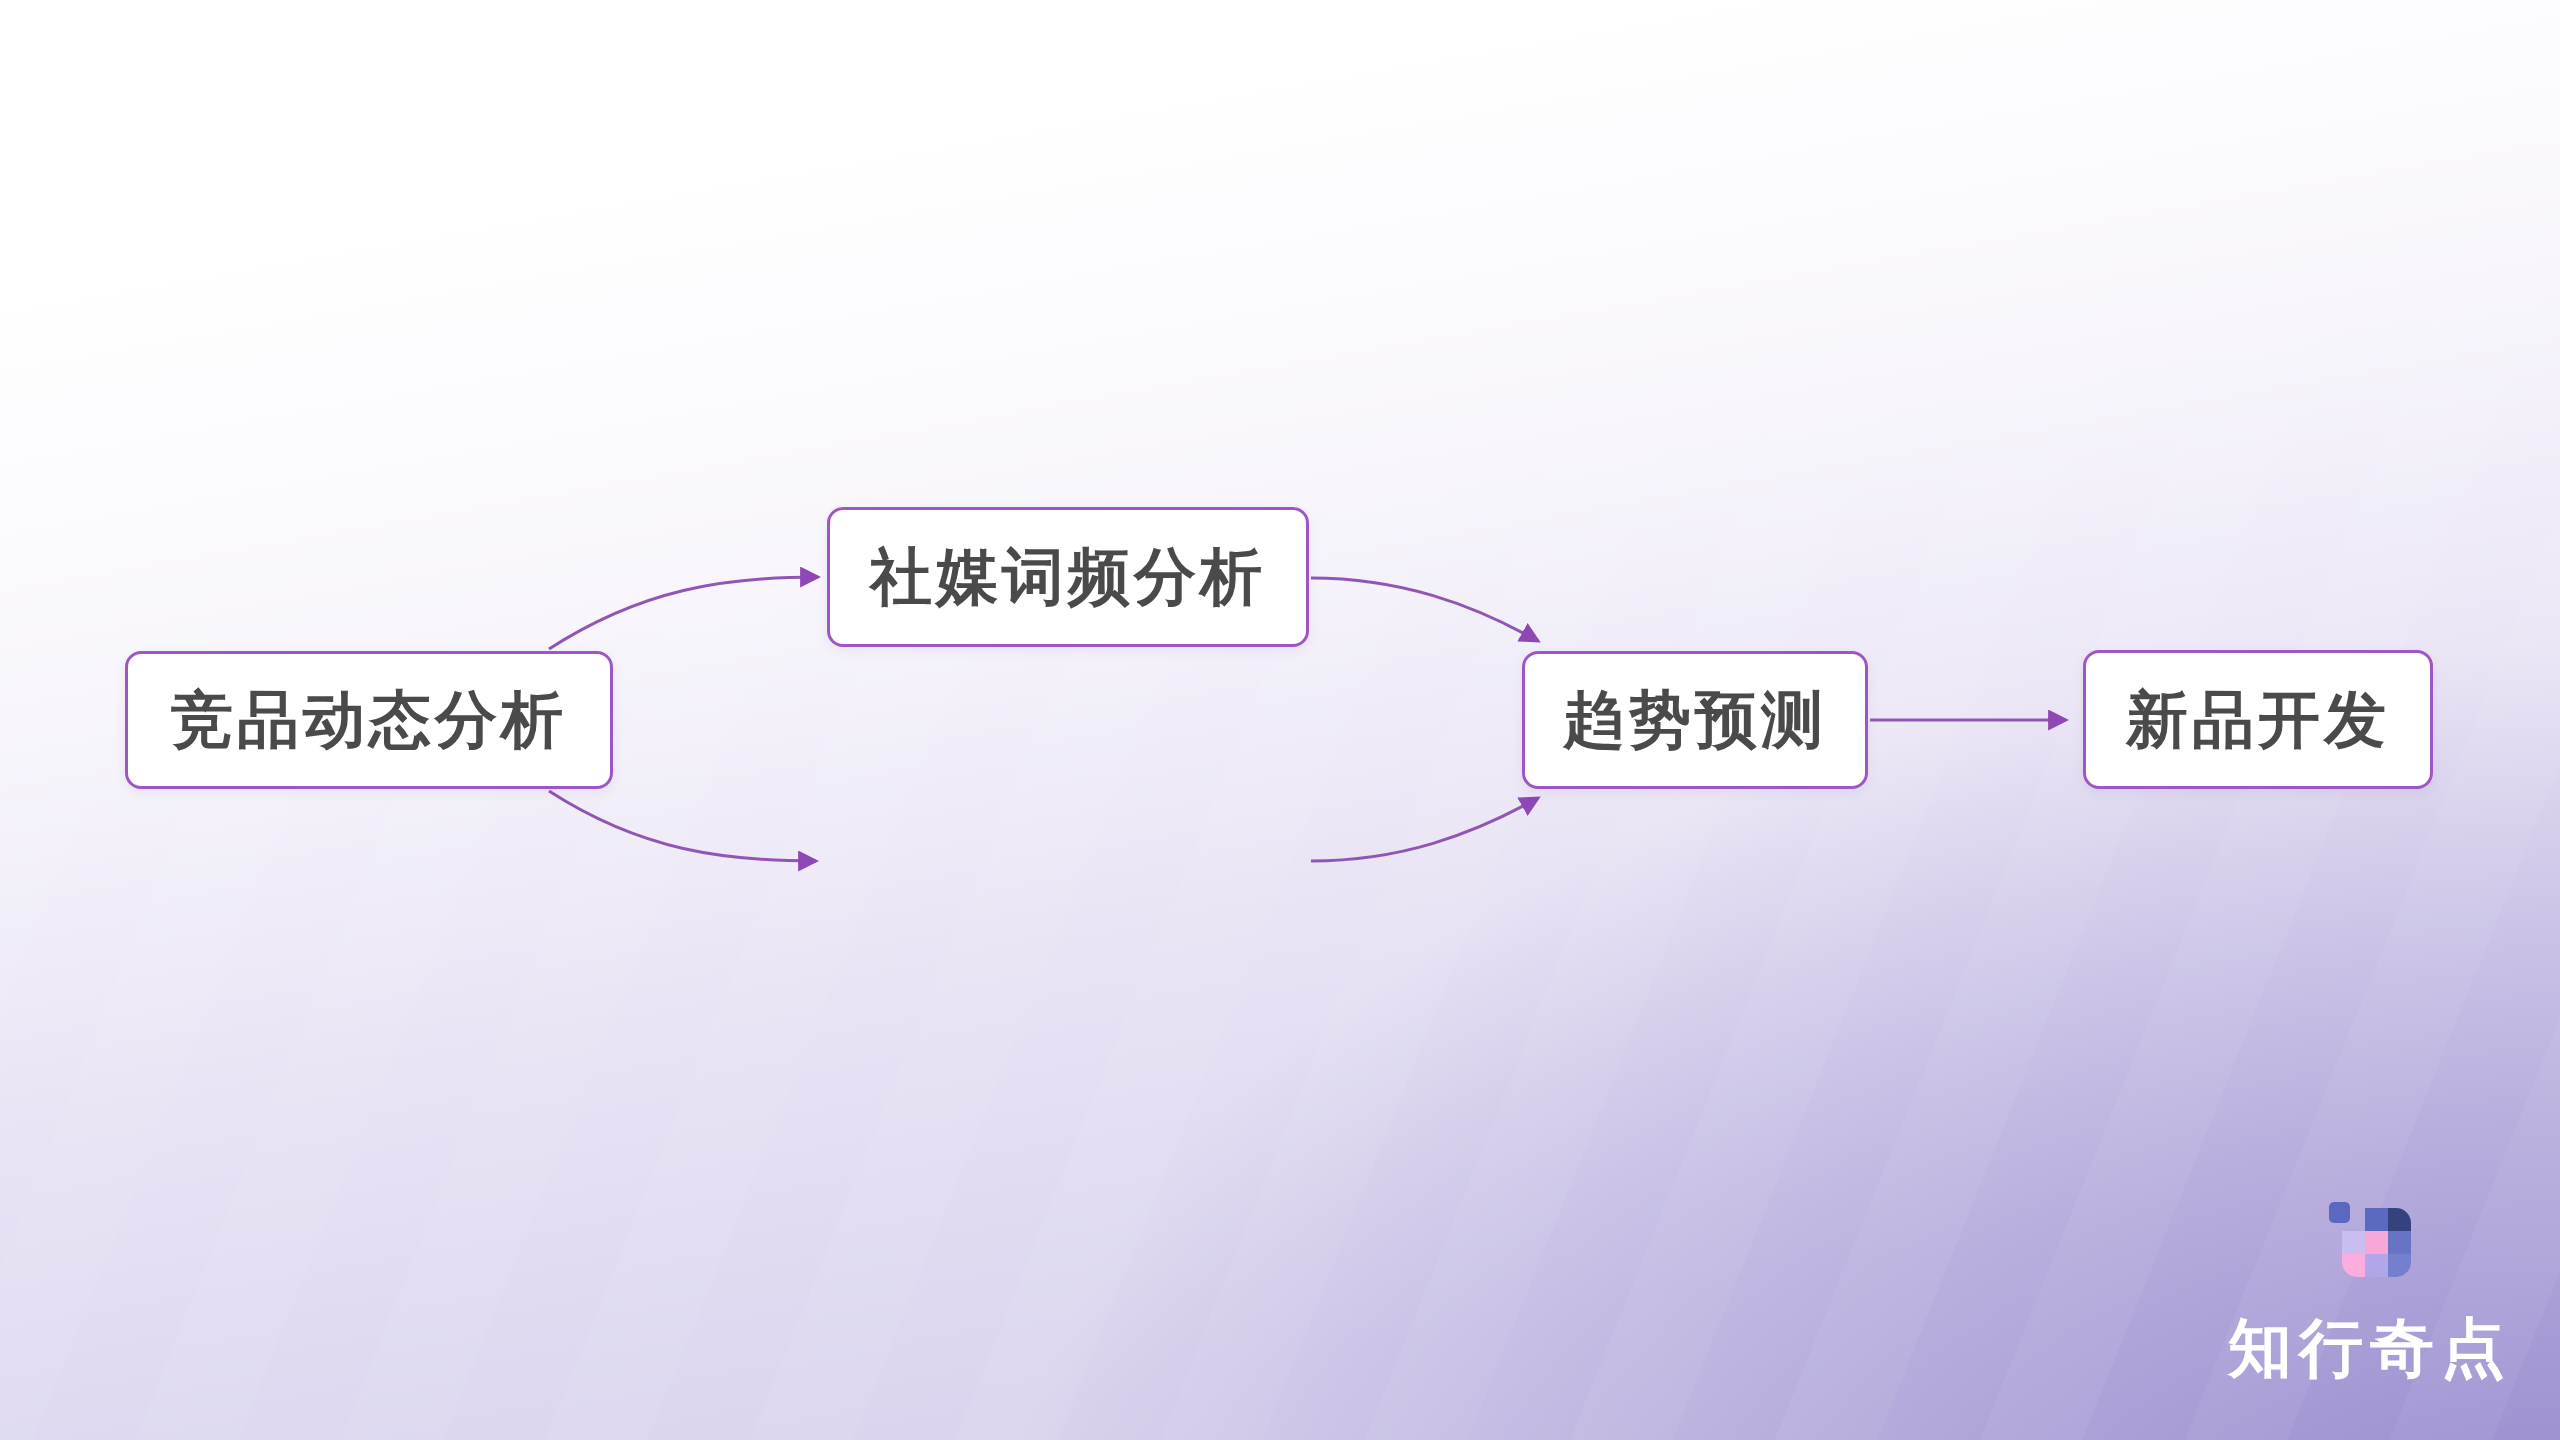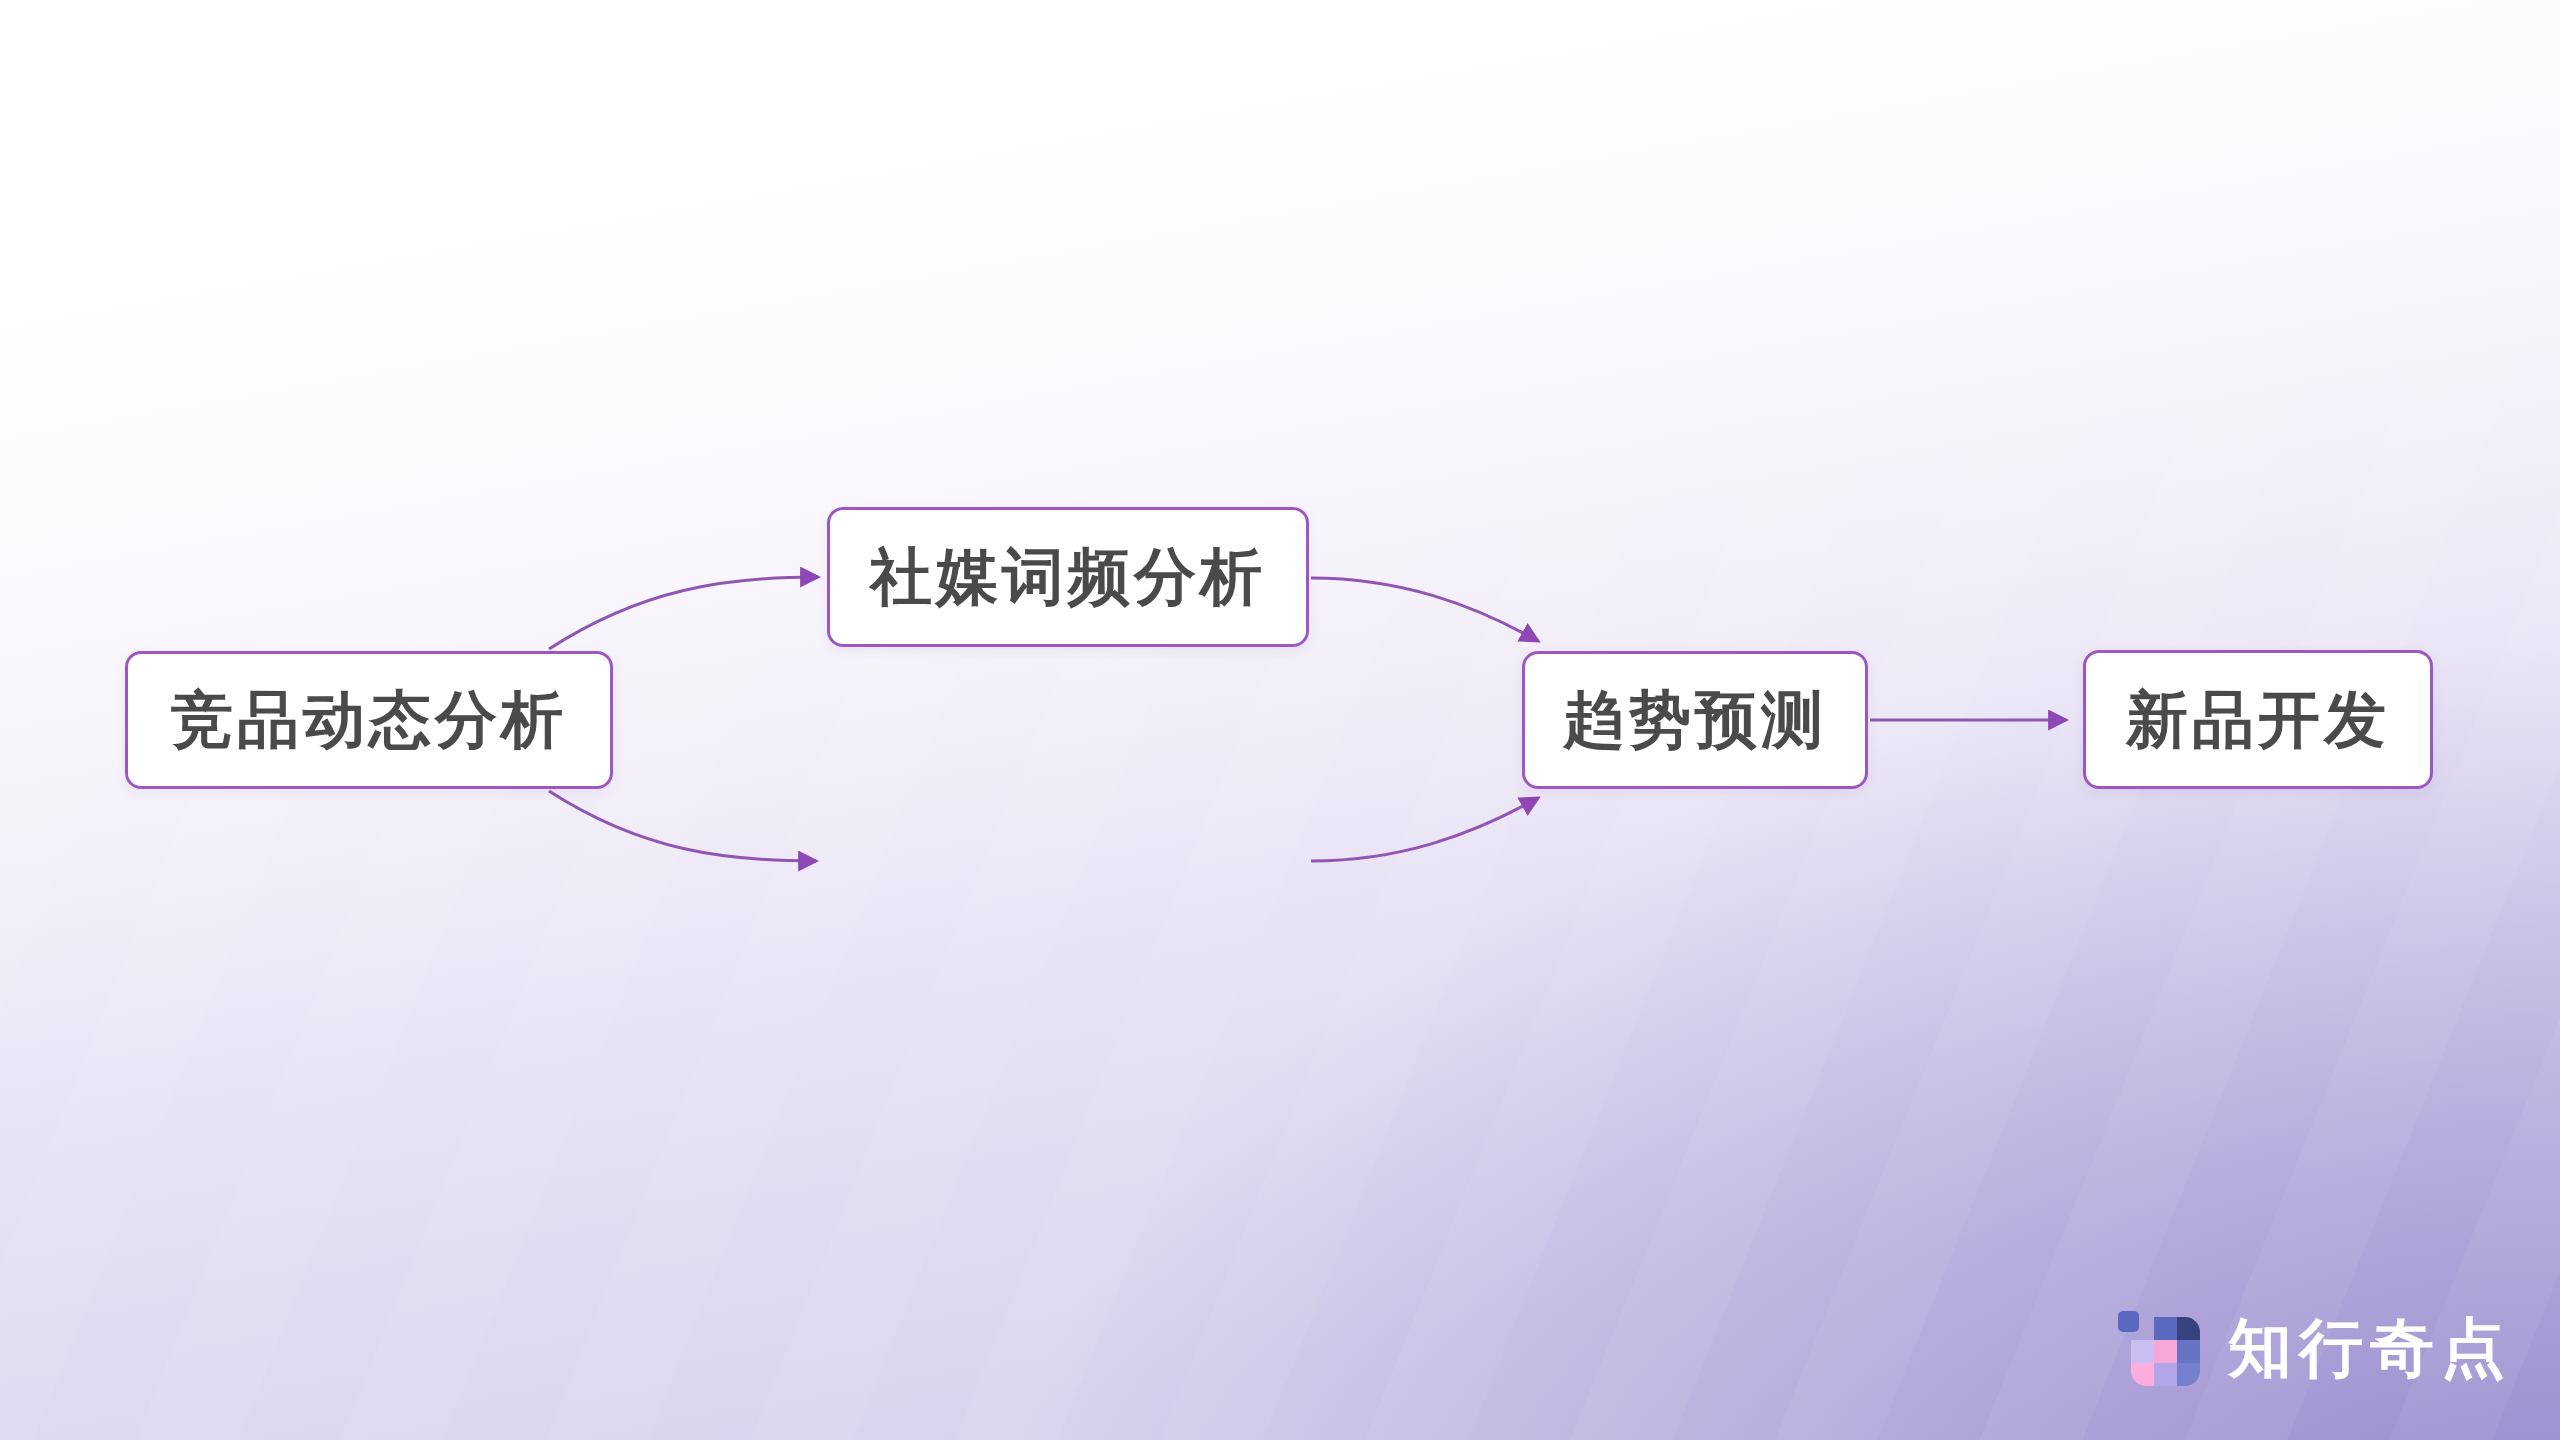--- a/index.html
+++ b/index.html
@@ -39,21 +39,21 @@
     white-space:nowrap;
   }
   #node-social      {left:125px;  top:651px; width:488px; height:138px;}
   #node-sales       {left:827px;  top:507px; width:482px; height:140px;}
   #node-competitor  {left:825px;  top:793px; width:484px; height:137px;}
   #node-trend       {left:1522px; top:651px; width:346px; height:138px;}
   #node-newproduct  {left:2083px; top:650px; width:350px; height:139px;}
 
   .logo{
     position:absolute;right:48px;bottom:48px;
-    display:flex;align-items:center;gap:28px;
+    display:flex;align-items:center;gap:28px;flex-direction:column;
   }
   .logo-icon{position:relative;width:82px;height:75px;flex:0 0 auto;}
   .logo-chip{
     position:absolute;left:0;top:0;width:21px;height:21px;
     border-radius:5px;background:#5b68bf;
   }
   .logo-grid{
     position:absolute;left:13px;top:6px;width:69px;height:69px;
     display:grid;grid-template-columns:repeat(3,1fr);grid-template-rows:repeat(3,1fr);
     border-radius:15px;overflow:hidden;

